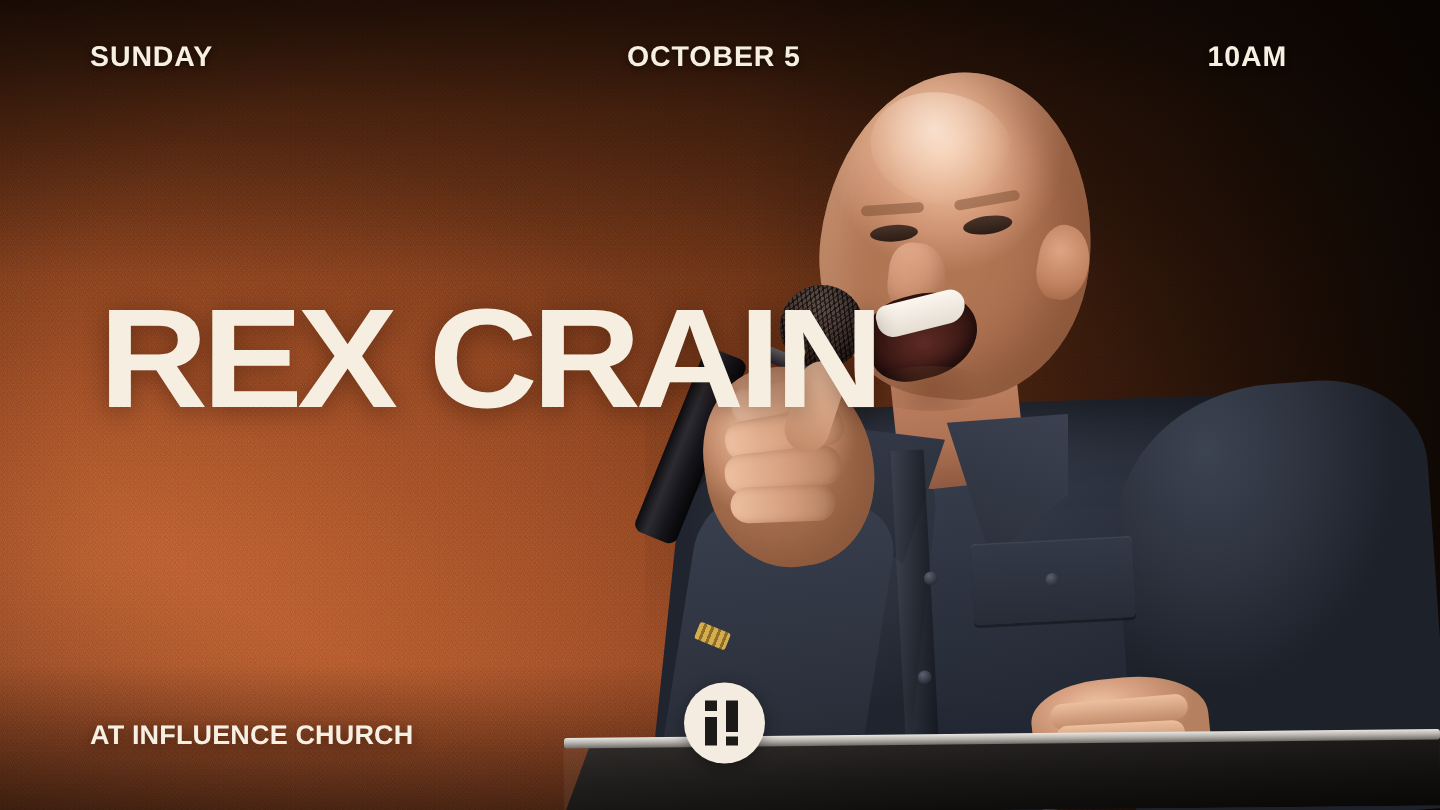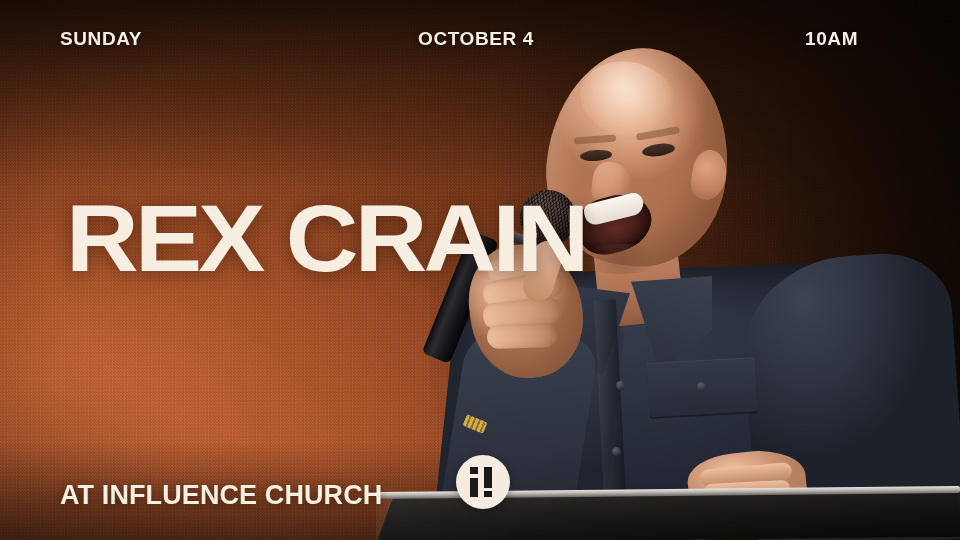--- a/index.html
+++ b/index.html
@@ -435,21 +435,21 @@
     letter-spacing: -3.5px;
     white-space: nowrap;
     transform: scaleX(1.07);
     transform-origin: 0 0;
     text-shadow: 0 3px 16px rgba(30,10,0,0.40);
   }
   .venue {
     position: absolute;
     left: 60px; top: 480px;
     color: #f7f0e2;
-    font-size: 27px;
+    font-size: 18px;
     font-weight: 700;
     letter-spacing: 0.1px;
     white-space: nowrap;
     text-shadow: 0 2px 8px rgba(30,10,0,0.45);
   }
 
   
   .logo {
     position: absolute;
     left: 456px; top: 455px;
@@ -553,21 +553,21 @@
 
     <div class="stand-leg leg-a"></div>
     <div class="stand-leg leg-b"></div>
     <div class="stand-face"></div>
     <div class="stand-shadow"></div>
     <div class="stand-top-edge"></div>
   </div>
 
   <div class="topbar">
     <div class="top-item top-left">SUNDAY</div>
-    <div class="top-item top-center">OCTOBER 4</div>
+    <div class="top-item top-center">OCTOBER 5</div>
     <div class="top-item top-right">10AM</div>
   </div>
 
   <div class="headline">REX CRAIN</div>
 
   <div class="venue">AT INFLUENCE CHURCH</div>
 
   <div class="logo">
     <div class="logo-mark">
       <div class="lg-i-dot"></div>

